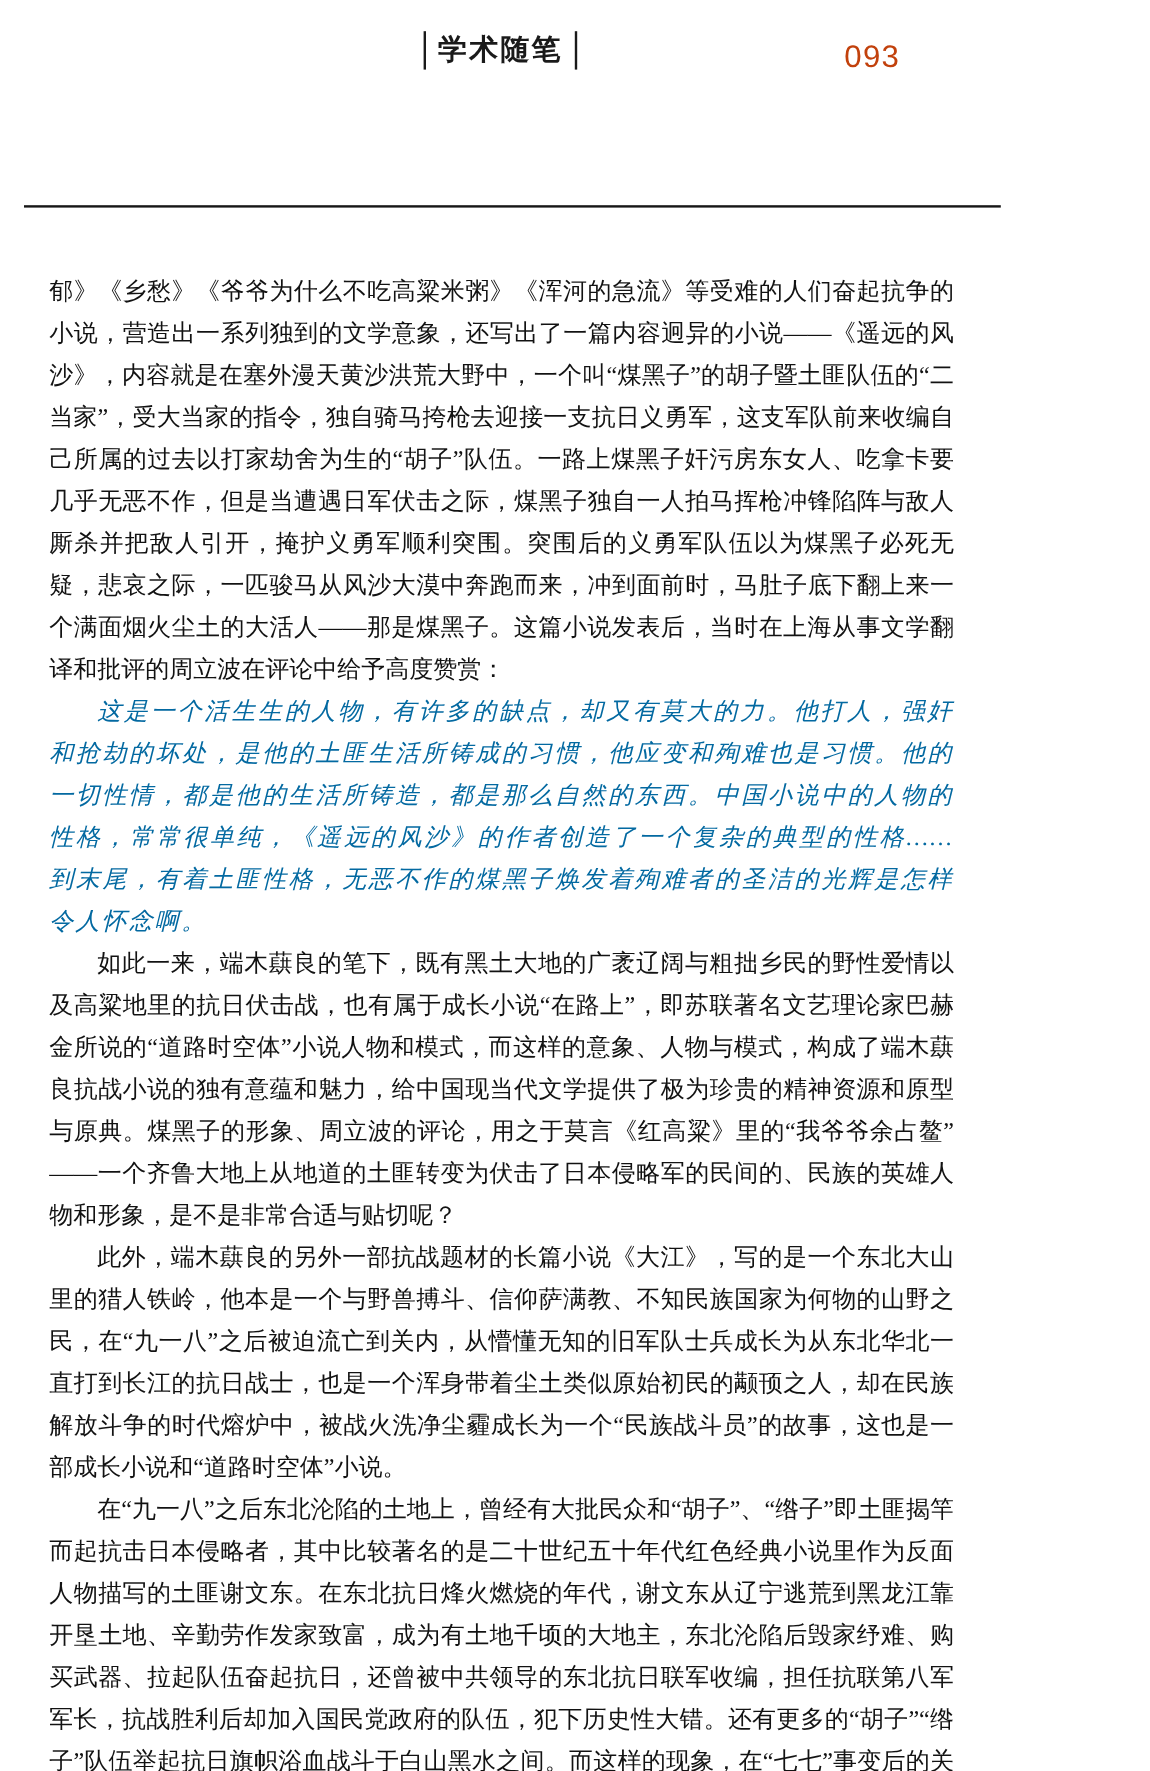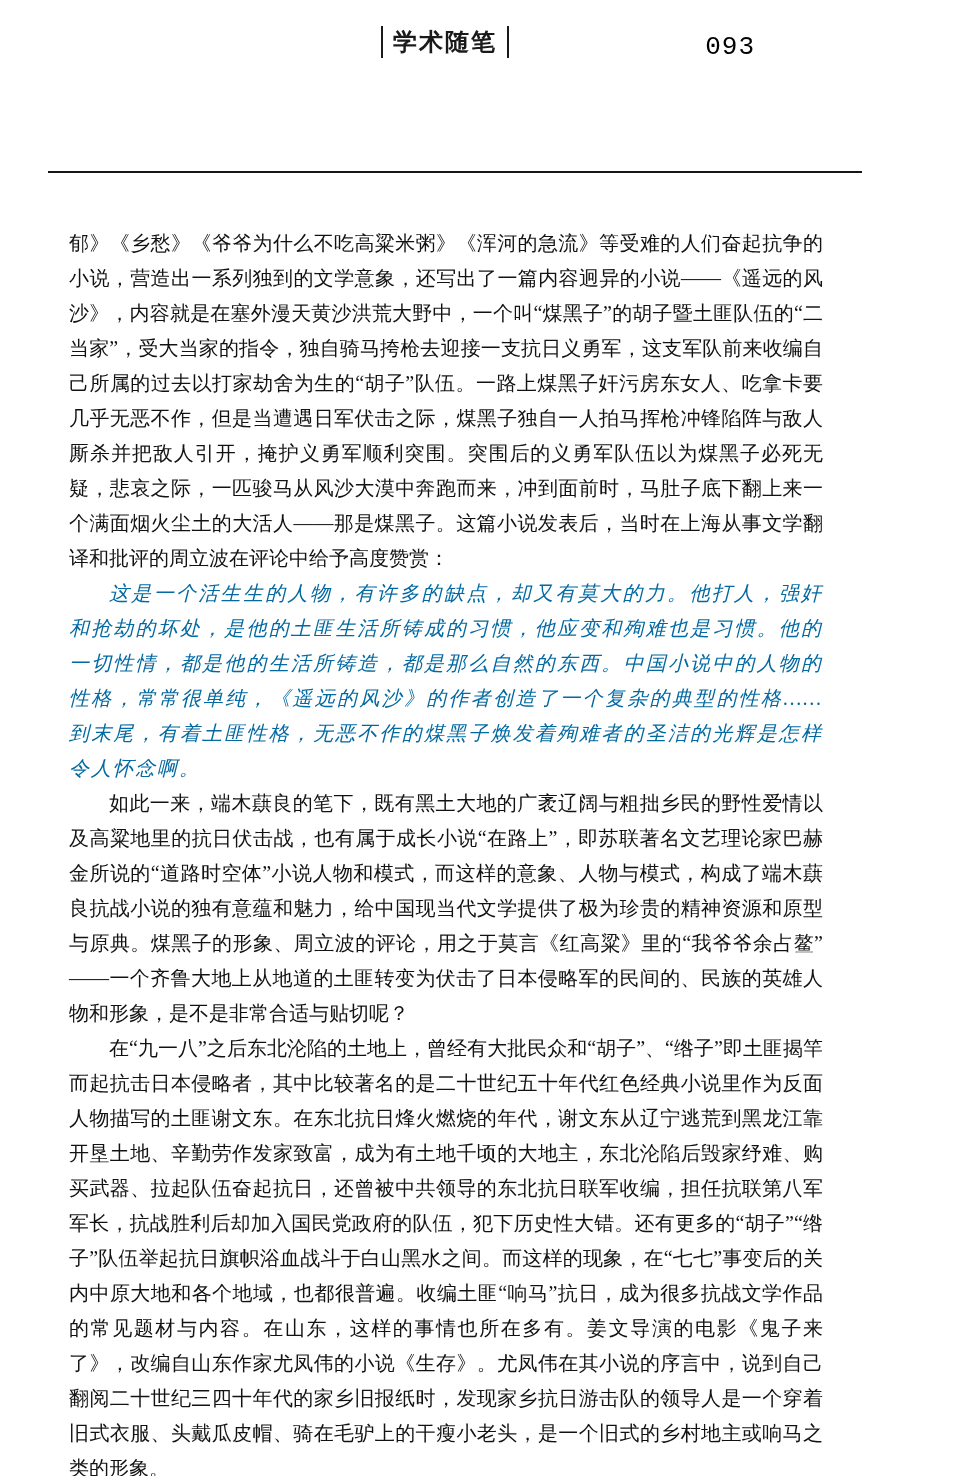--- a/index.html
+++ b/index.html
@@ -8,21 +8,20 @@
     background: #ffffff;
   }
   .page {
     position: relative;
     width: 834px;
     height: 1476px;
     background: #ffffff;
     color: #111111;
     font-family: "Liberation Serif", "DejaVu Serif", serif;
     overflow: hidden;
-    padding-left: 28px;
   }
   
   .running-head {
     position: relative;
     height: 172px;
   }
   .head-title-wrap {
     position: absolute;
     top: 26px;
     left: 0;
@@ -37,26 +36,26 @@
     line-height: 32px;
     letter-spacing: 2px;
     padding: 0 10px;
     border-left: 2px solid #1a1a1a;
     border-right: 2px solid #1a1a1a;
     color: #1a1a1a;
   }
   .page-number {
     position: absolute;
     top: 32px;
-    right: 107px;
-    font-family: Liberation Mono, monospace;
+    right: 84px;
+    font-family: Liberation Sans, sans-serif;
     font-weight: normal;
     font-size: 26px;
     letter-spacing: 1px;
-    color: #000000;
+    color: #c2410c;
   }
   .head-rule {
     position: absolute;
     top: 171px;
     left: 20px;
     width: 918px;
     height: 0;
     border-top: 2px solid #161616;
   }
   
@@ -95,16 +94,17 @@
       <span class="head-title">学术随笔</span>
     </div>
     <span class="page-number">093</span>
     <div class="head-rule"></div>
   </div>
 
   <div class="article">
     <p>郁》《乡愁》《爷爷为什么不吃高粱米粥》《浑河的急流》等受难的人们奋起抗争的小说，营造出一系列独到的文学意象，还写出了一篇内容迥异的小说——《遥远的风沙》，内容就是在塞外漫天黄沙洪荒大野中，一个叫“煤黑子”的胡子暨土匪队伍的“二当家”，受大当家的指令，独自骑马挎枪去迎接一支抗日义勇军，这支军队前来收编自己所属的过去以打家劫舍为生的“胡子”队伍。一路上煤黑子奸污房东女人、吃拿卡要几乎无恶不作，但是当遭遇日军伏击之际，煤黑子独自一人拍马挥枪冲锋陷阵与敌人厮杀并把敌人引开，掩护义勇军顺利突围。突围后的义勇军队伍以为煤黑子必死无疑，悲哀之际，一匹骏马从风沙大漠中奔跑而来，冲到面前时，马肚子底下翻上来一个满面烟火尘土的大活人——那是煤黑子。这篇小说发表后，当时在上海从事文学翻译和批评的周立波在评论中给予高度赞赏：</p>
     <p class="block-quote">这是一个活生生的人物，有许多的缺点，却又有莫大的力。他打人，强奸和抢劫的坏处，是他的土匪生活所铸成的习惯，他应变和殉难也是习惯。他的一切性情，都是他的生活所铸造，都是那么自然的东西。中国小说中的人物的性格，常常很单纯，《遥远的风沙》的作者创造了一个复杂的典型的性格……到末尾，有着土匪性格，无恶不作的煤黑子焕发着殉难者的圣洁的光辉是怎样令人怀念啊。</p>
     <p class="para-indent">如此一来，端木蕻良的笔下，既有黑土大地的广袤辽阔与粗拙乡民的野性爱情以及高粱地里的抗日伏击战，也有属于成长小说“在路上”，即苏联著名文艺理论家巴赫金所说的“道路时空体”小说人物和模式，而这样的意象、人物与模式，构成了端木蕻良抗战小说的独有意蕴和魅力，给中国现当代文学提供了极为珍贵的精神资源和原型与原典。煤黑子的形象、周立波的评论，用之于莫言《红高粱》里的“我爷爷余占鳌”——一个齐鲁大地上从地道的土匪转变为伏击了日本侵略军的民间的、民族的英雄人物和形象，是不是非常合适与贴切呢？</p>
+    <p class="para-indent">此外，端木蕻良的另外一部抗战题材的长篇小说《大江》，写的是一个东北大山里的猎人铁岭，他本是一个与野兽搏斗、信仰萨满教、不知民族国家为何物的山野之民，在“九一八”之后被迫流亡到关内，从懵懂无知的旧军队士兵成长为从东北华北一直打到长江的抗日战士，也是一个浑身带着尘土类似原始初民的颟顸之人，却在民族解放斗争的时代熔炉中，被战火洗净尘霾成长为一个“民族战斗员”的故事，这也是一部成长小说和“道路时空体”小说。</p>
     <p class="para-indent">在“九一八”之后东北沦陷的土地上，曾经有大批民众和“胡子”、“绺子”即土匪揭竿而起抗击日本侵略者，其中比较著名的是二十世纪五十年代红色经典小说里作为反面人物描写的土匪谢文东。在东北抗日烽火燃烧的年代，谢文东从辽宁逃荒到黑龙江靠开垦土地、辛勤劳作发家致富，成为有土地千顷的大地主，东北沦陷后毁家纾难、购买武器、拉起队伍奋起抗日，还曾被中共领导的东北抗日联军收编，担任抗联第八军军长，抗战胜利后却加入国民党政府的队伍，犯下历史性大错。还有更多的“胡子”“绺子”队伍举起抗日旗帜浴血战斗于白山黑水之间。而这样的现象，在“七七”事变后的关内中原大地和各个地域，也都很普遍。收编土匪“响马”抗日，成为很多抗战文学作品的常见题材与内容。在山东，这样的事情也所在多有。姜文导演的电影《鬼子来了》，改编自山东作家尤凤伟的小说《生存》。尤凤伟在其小说的序言中，说到自己翻阅二十世纪三四十年代的家乡旧报纸时，发现家乡抗日游击队的领导人是一个穿着旧式衣服、头戴瓜皮帽、骑在毛驴上的干瘦小老头，是一个旧式的乡村地主或响马之类的形象。</p>
   </div>
 
 </div>
 
 </body></html>

